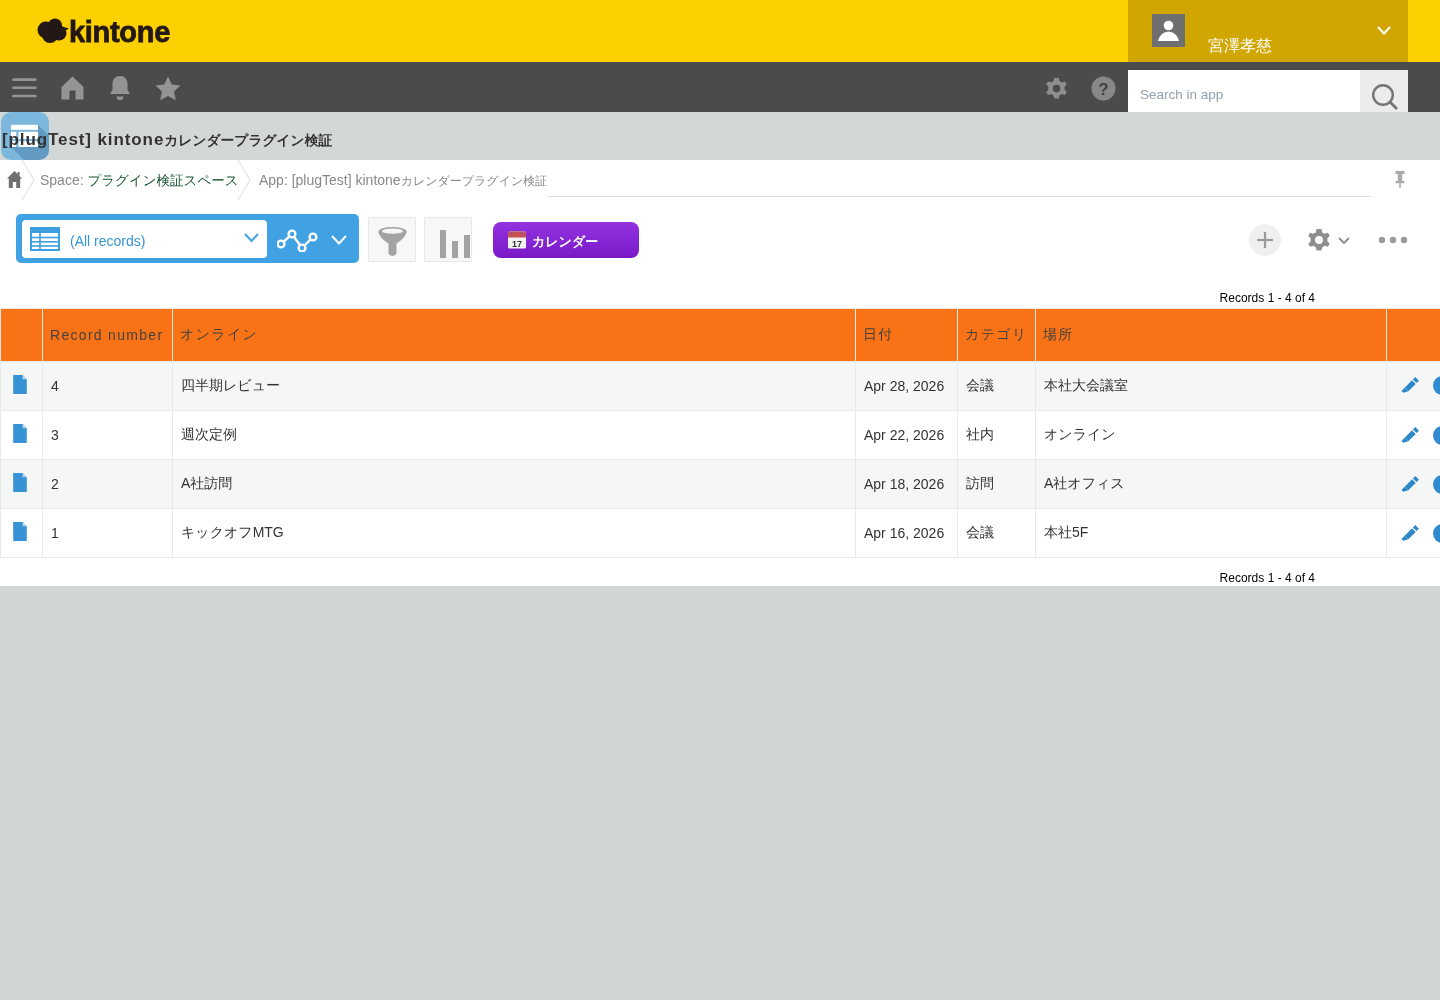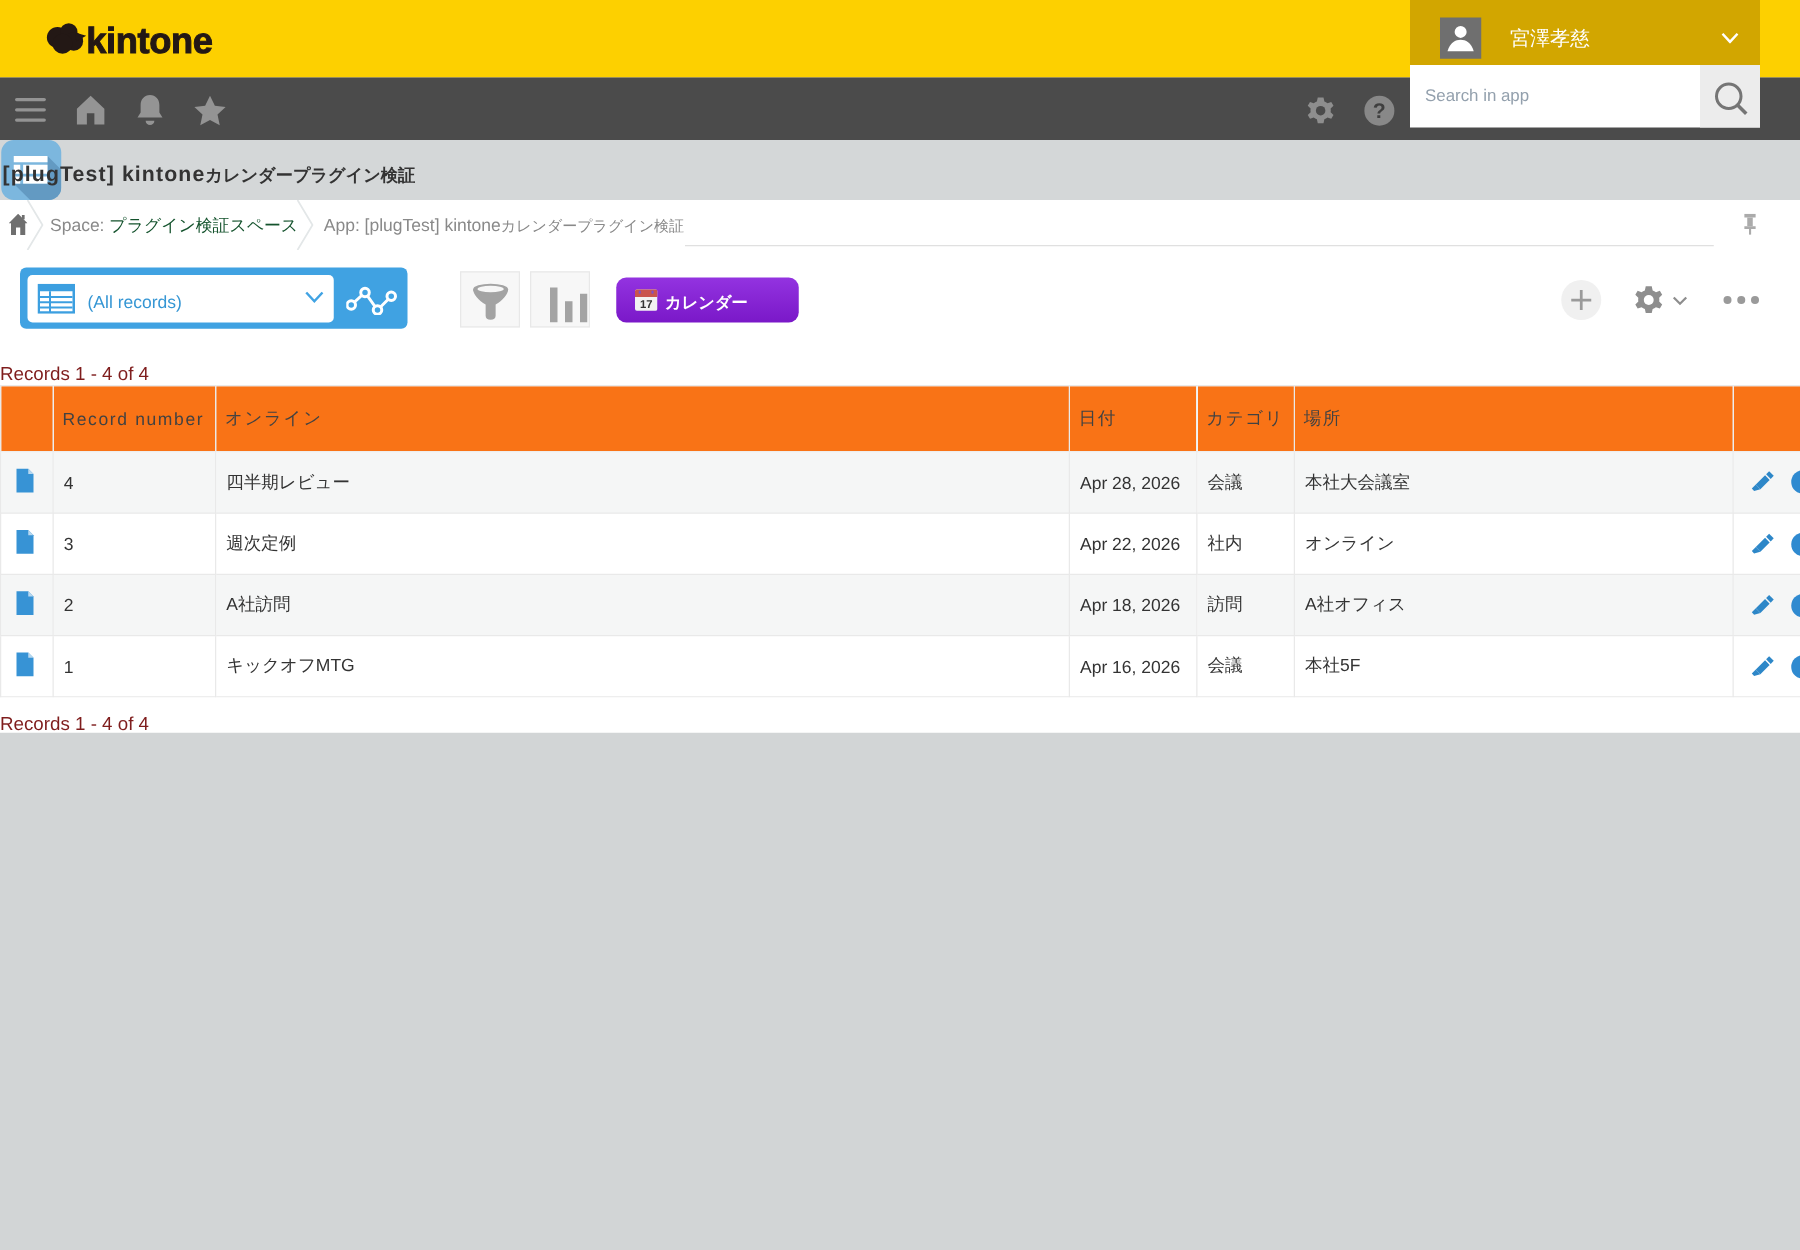--- a/index.html
+++ b/index.html
@@ -8,44 +8,44 @@
 .abs { position:absolute; }
 
 
 .topbar { left:0; top:0; width:1440px; height:62px; background:#fdd000; }
 .logo { left:33px; top:13px; }
 .userpanel { left:1128px; top:0; width:280px; height:62px; background:#d2a600; }
 .username { left:80px; top:21px; color:#fff; font-size:16px; }
 
 
 .navbar { left:0; top:62px; width:1440px; height:50px; background:#4b4b4b; }
-.searchpanel { left:1128px; top:52px; width:280px; height:50px; background:#fff; }
+.searchpanel { left:1128px; top:70px; width:280px; height:50px; background:#fff; }
 .searchbtn { left:232px; top:0; width:48px; height:50px; background:#ececec; }
 .searchtext { left:12px; top:17px; font-size:13.5px; color:#93a0ad; }
 
 
 .titlebar { left:0; top:112px; width:1440px; height:48px; background:#d4d7d8; }
 .appicon { left:1px; top:112px; width:48px; height:48px; border-radius:10px; background:#7cb7de; overflow:hidden; }
 .apptitle { left:2px; top:109px; height:48px; line-height:62px; font-size:17px; font-weight:bold; color:#333; z-index:3; }
 
 
 .breadcrumb { left:0; top:160px; width:1440px; height:40px; background:#fff; }
 .bctext { top:172px; font-size:14px; color:#898989; }
 .bclink { color:#14532d; }
 .hdrline { left:548px; top:196px; width:823px; height:1px; background:#e0e0e0; }
 
 
-.bluegroup { left:16px; top:214px; width:310px; height:49px; background:#40a2e2; border-radius:5px;padding-left:11px; }
+.bluegroup { left:16px; top:214px; width:343px; height:49px; background:#40a2e2; border-radius:5px;padding-left:11px; }
 .whitesel { left:6px; top:6px; width:245px; height:38px; background:#fff; border-radius:4px; }
 .seltext { left:48px; top:13px; font-size:14px; color:#3596d4; }
 .graybtn { top:217px; width:48px; height:45px; background:#f7f7f7; border:1px solid #e8e8e8; }
 .calbtn { left:493px; top:222px; width:146px; height:36px; border-radius:8px;
   background:linear-gradient(#9333e0,#7a18c8); color:#fff; font-size:13px; font-weight:bold; }
 .caltext { left:39px; top:11px; }
-.pagertxt { font-size:15px; color:#7f1d1d; width:1315px; }
+.pagertxt { font-size:12px; color:#000000; width:1315px; text-align:right; }
 
 
 table.rec { position:absolute; left:0; top:308px; width:1440px; border-collapse:collapse; table-layout:fixed; }
 table.rec th, table.rec td { border:1px solid #e9e9e9; font-weight:normal; text-align:left; padding:0 0 0 8px; font-size:14px; color:#333; overflow:hidden; white-space:nowrap; }
 table.rec th { height:53px; color:#424242; letter-spacing:1.3px; background:#f97316; padding-left:7px; }
 table.rec td { height:49px; }
 table.rec .c0 { padding:0; }
 tr.odd td { background:#f5f6f6; }
 tr.even td { background:#fff; }
 table.rec td.evt { padding-left:8px; }
@@ -69,21 +69,21 @@
     <text x="33" y="25" font-size="29" font-weight="bold" fill="#231815" stroke="#231815" stroke-width="0.8" font-family="Liberation Sans" letter-spacing="-0.3">kintone</text>
   </svg>
 </div>
 <div class="abs userpanel"></div>
 <div class="abs" style="left:1152px; top:14px; width:33px; height:33px; background:#6f6f6f;">
   <svg width="33" height="33" viewBox="0 0 33 33">
     <circle cx="16.5" cy="11.5" r="4.8" fill="#fff"></circle>
     <path d="M6 27 C8 19.8 12.5 17.8 16.5 17.8 C20.5 17.8 25 19.8 27 27 Z" fill="#fff"></path>
   </svg>
 </div>
-<div class="abs username" style="left:1208px;">宮澤孝慈</div>
+<div class="abs username" style="left:1208px;margin-top:15px;">宮澤孝慈</div>
 <svg class="abs" style="left:1377px; top:26px;" width="14" height="9" viewBox="0 0 14 9">
   <path d="M1 1 L7 7.5 L13 1" fill="none" stroke="#fff" stroke-width="2"></path>
 </svg>
 
 <div class="abs navbar"></div>
 <svg class="abs" style="left:12px; top:78px;" width="25" height="20" viewBox="0 0 25 20">
   <g stroke="#949494" stroke-width="2.6" stroke-linecap="round">
     <line x1="1.3" y1="1.6" x2="23.4" y2="1.6"></line>
     <line x1="1.3" y1="9.8" x2="23.4" y2="9.8"></line>
     <line x1="1.3" y1="18" x2="23.4" y2="18"></line>

